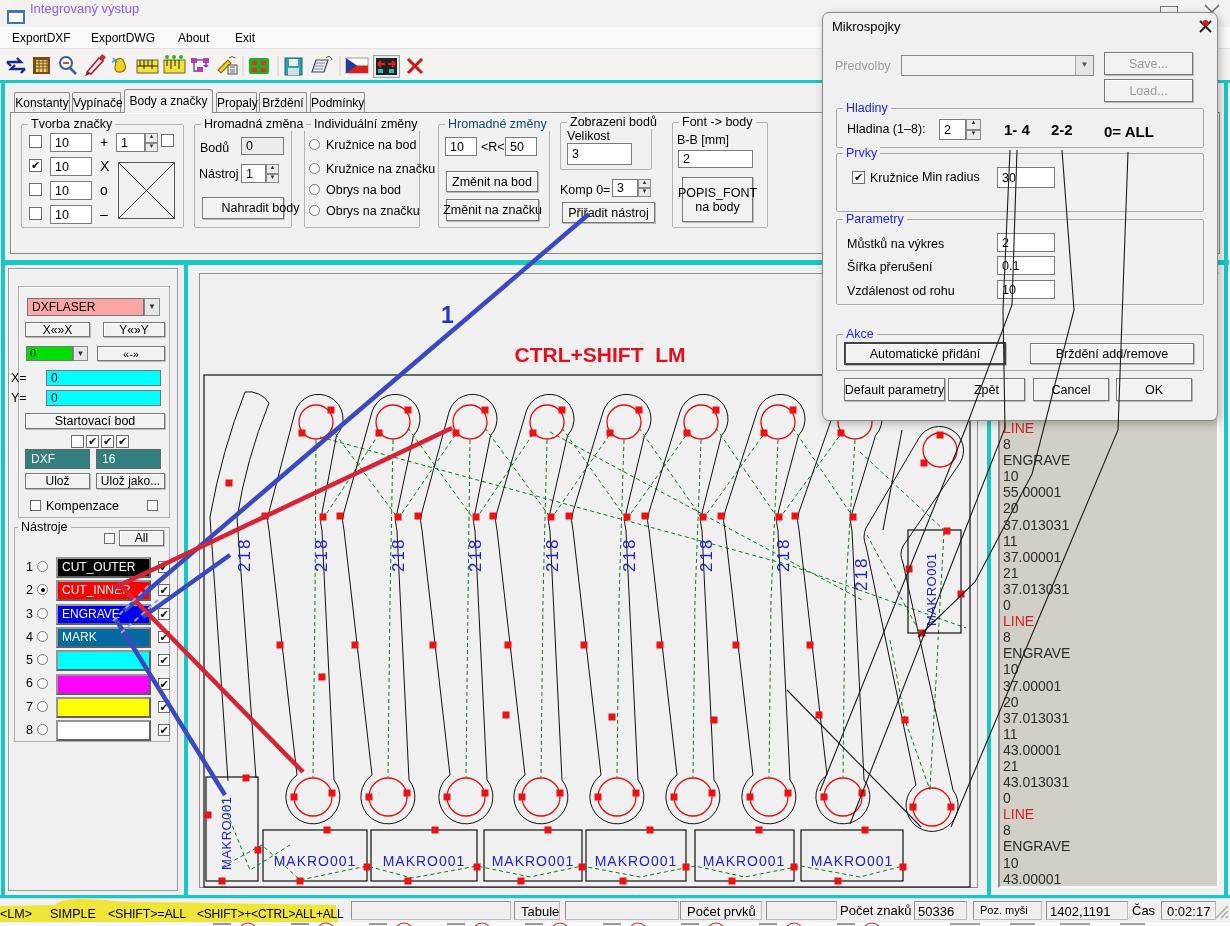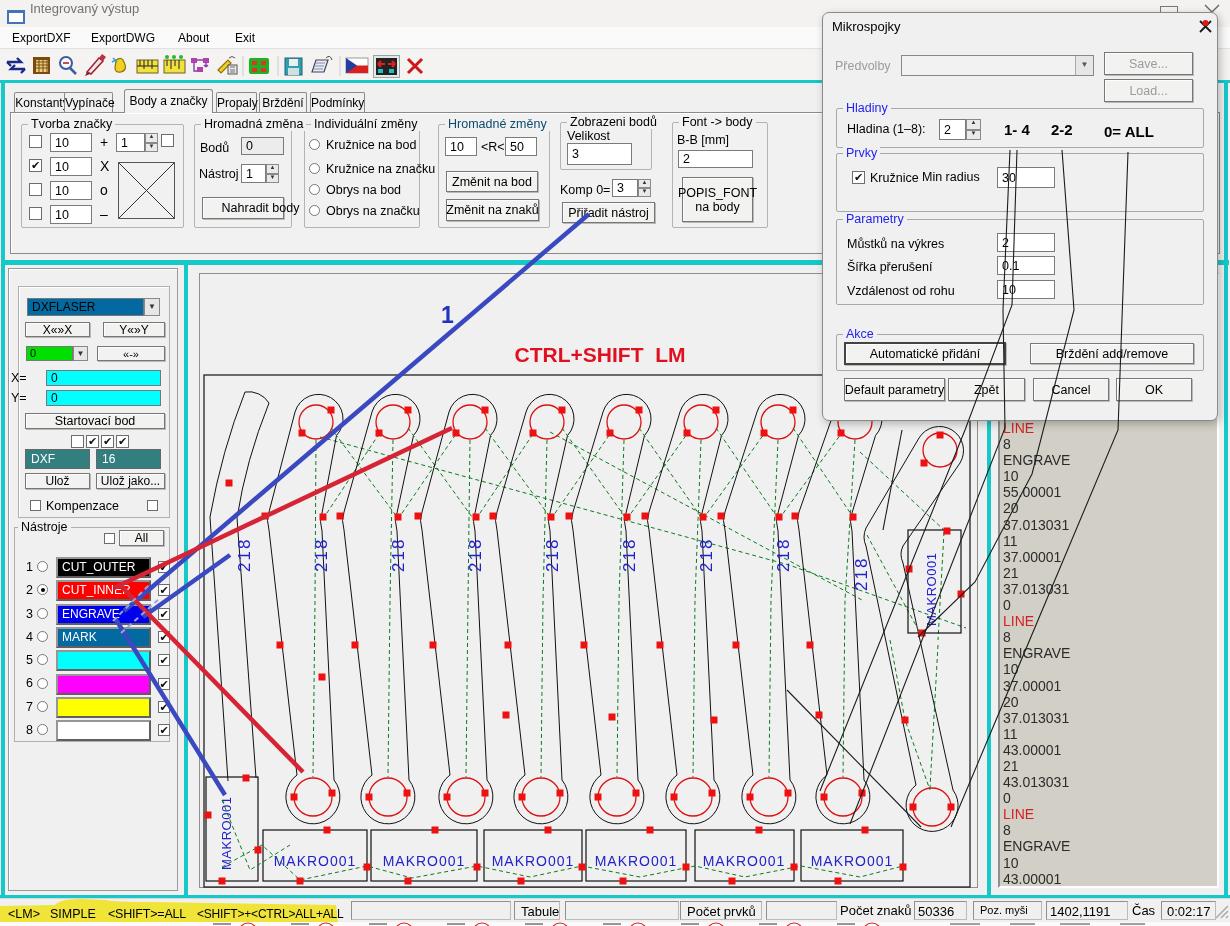--- a/index.html
+++ b/index.html
@@ -10,21 +10,21 @@
 .grplab{position:absolute;background:#f0f0f0;font-size:12.5px;padding:0 3px;white-space:nowrap;}
 .cb{position:absolute;width:13px;height:13px;background:#fff;border:1px solid #6d6d6d;font-size:11px;line-height:11px;text-align:center;color:#111;}
 .rad{position:absolute;width:11px;height:11px;background:#fff;border:1px solid #777;border-radius:50%;}
 .lab{position:absolute;font-size:12.5px;color:#000;white-space:nowrap;}
 .spin{position:absolute;display:flex;flex-direction:column;}
 .spin div{flex:1;background:#e9e9e9;border:1px solid #8a8a8a;font-size:6px;line-height:4px;color:#333;text-align:center;}
 </style></head><body>
 
 <div class="abs" style="left:0;top:0;width:1230px;height:27px;background:#f3f2f1;"></div>
 <div class="abs" style="left:7px;top:10px;width:18px;height:14px;border:2px solid #4374b8;background:#fff;border-top-width:3px;"></div>
-<div class="abs lab" style="left:30px;top:1px;font-size:13px;color:#737373;">Integrovaný výstup</div>
+<div class="abs lab" style="left:30px;top:1px;font-size:13px;color:#8b5cf6;">Integrovaný výstup</div>
 <div class="abs" style="left:1160px;top:6px;width:18px;height:6px;border:1px solid #777;border-bottom:none;background:#f3f2f1;"></div>
 <svg class="abs" style="left:1203px;top:4px;" width="20" height="8">
     <path d="M2 1 L9 8 M16 1 L9 8" stroke="#666" stroke-width="1.4" fill="none"></path>
   </svg>
 <div class="abs" style="left:0;top:27px;width:1230px;height:22px;background:#fafafa;border-bottom:1px solid #e2e2e2;"></div>
 <div class="abs lab" style="left:12px;top:31px;font-size:12px;">ExportDXF</div>
 <div class="abs lab" style="left:91px;top:31px;font-size:12px;">ExportDWG</div>
 <div class="abs lab" style="left:178px;top:31px;font-size:12px;">About</div>
 <div class="abs lab" style="left:235px;top:31px;font-size:12px;">Exit</div>
 <div class="abs" style="left:0;top:50px;width:1230px;height:30px;background:#f4f3f1;"></div>
@@ -81,21 +81,21 @@
     <rect x="389" y="17" width="5" height="4" fill="#20c0c0"></rect>
     <path d="M408 7 L422 21 M422 7 L408 21" stroke="#cc1818" stroke-width="3"></path>
   </svg>
 <div class="abs" style="left:0;top:80px;width:1230px;height:3px;background:#16c8c8;"></div>
 <div class="abs" style="left:1px;top:83px;width:4px;height:812px;background:#16c8c8;"></div>
 <div class="abs" style="left:1224px;top:83px;width:4px;height:812px;background:#16c8c8;"></div>
 <div class="abs" style="left:0;top:895px;width:1230px;height:3px;background:#16c8c8;"></div>
 <div class="abs" style="left:1px;top:260px;width:1228px;height:5px;background:#16c8c8;"></div>
 <div class="abs" style="left:8px;top:88px;width:1214px;height:168px;background:#f0f0f0;"></div>
 <div class="abs" style="left:14px;top:92px;width:56px;height:21px;background:#f0f0f0;border:1px solid #8a8a8a;border-bottom:none;border-radius:2px 2px 0 0;font-size:12px;text-align:center;line-height:20px;">Konstanty</div>
-<div class="abs" style="left:64px;top:92px;width:49px;height:21px;background:#f0f0f0;border:1px solid #8a8a8a;border-bottom:none;border-radius:2px 2px 0 0;font-size:12px;text-align:center;line-height:20px;">Vypínače</div>
+<div class="abs" style="left:72px;top:92px;width:49px;height:21px;background:#f0f0f0;border:1px solid #8a8a8a;border-bottom:none;border-radius:2px 2px 0 0;font-size:12px;text-align:center;line-height:20px;">Vypínače</div>
 <div class="abs" style="left:124px;top:89px;width:89px;height:24px;background:#f2f2f2;border:1px solid #8a8a8a;border-bottom:none;border-radius:3px 3px 0 0;font-size:12px;text-align:center;line-height:22px;z-index:3;">Body a značky</div>
 <div class="abs" style="left:216px;top:92px;width:41px;height:21px;background:#f0f0f0;border:1px solid #8a8a8a;border-bottom:none;border-radius:2px 2px 0 0;font-size:12px;text-align:center;line-height:20px;">Propaly</div>
 <div class="abs" style="left:259px;top:92px;width:48px;height:21px;background:#f0f0f0;border:1px solid #8a8a8a;border-bottom:none;border-radius:2px 2px 0 0;font-size:12px;text-align:center;line-height:20px;">Brždění</div>
 <div class="abs" style="left:310px;top:92px;width:55px;height:21px;background:#f0f0f0;border:1px solid #8a8a8a;border-bottom:none;border-radius:2px 2px 0 0;font-size:12px;text-align:center;line-height:20px;">Podmínky</div>
 <div class="abs" style="left:10px;top:112px;width:1210px;height:142px;background:#f1f1f1;border:1px solid #8a8a8a;box-shadow:inset 1px 1px 0 #fff;z-index:1;"></div>
 <div class="grp" style="left:21px;top:124px;width:163px;height:104px;z-index:2;"></div>
 <div class="grplab" style="left:28px;top:117px;color:#000;z-index:3;background:#f1f1f1;">Tvorba značky</div>
 <div class="cb" style="left:29px;top:135px;z-index:4;"></div>
 <div class="fld" style="left:50px;top:133px;width:42px;height:19px;z-index:4;">10</div>
 <div class="cb" style="left:29px;top:159px;z-index:4;">✔</div>
@@ -138,40 +138,40 @@
 <div class="rad" style="left:309px;top:184px;z-index:4;"></div>
 <div class="lab" style="left:326px;top:183px;z-index:4;">Obrys na bod</div>
 <div class="rad" style="left:309px;top:205px;z-index:4;"></div>
 <div class="lab" style="left:326px;top:204px;z-index:4;">Obrys na značku</div>
 <div class="grp" style="left:438px;top:124px;width:112px;height:104px;z-index:2;"></div>
 <div class="grplab" style="left:445px;top:117px;color:#0c4a6e;z-index:3;background:#f1f1f1;">Hromadné změny</div>
 <div class="fld" style="left:445px;top:137px;width:32px;height:19px;z-index:4;">10</div>
 <div class="lab" style="left:481px;top:140px;z-index:4;">&lt;R&lt;</div>
 <div class="fld" style="left:505px;top:137px;width:32px;height:19px;z-index:4;">50</div>
 <div class="btn" style="left:446px;top:171px;width:92px;height:21px;z-index:4;">Změnit na bod</div>
-<div class="btn" style="left:446px;top:199px;width:93px;height:22px;z-index:4;">Změnit na znaků</div>
+<div class="btn" style="left:446px;top:199px;width:93px;height:22px;z-index:4;">Změnit na značku</div>
 <div class="grp" style="left:560px;top:122px;width:92px;height:48px;z-index:2;"></div>
 <div class="grplab" style="left:567px;top:115px;color:#000;z-index:3;background:#f1f1f1;">Zobrazeni bodů</div>
 <div class="lab" style="left:567px;top:129px;z-index:4;">Velikost</div>
 <div class="fld" style="left:567px;top:143px;width:65px;height:22px;z-index:4;">3</div>
 <div class="lab" style="left:560px;top:183px;z-index:4;">Komp 0=</div>
 <div class="fld" style="left:612px;top:179px;width:26px;height:18px;z-index:4;">3</div>
 <div class="spin" style="left:638px;top:179px;width:13px;height:18px;z-index:4;">
     <div>▲</div>
     <div>▼</div>
   </div>
 <div class="btn" style="left:562px;top:202px;width:93px;height:21px;z-index:4;">Přiřadit nástroj</div>
 <div class="grp" style="left:672px;top:122px;width:96px;height:106px;z-index:2;"></div>
 <div class="grplab" style="left:679px;top:115px;color:#000;z-index:3;background:#f1f1f1;">Font -&gt; body</div>
 <div class="lab" style="left:677px;top:133px;z-index:4;">B-B [mm]</div>
 <div class="fld" style="left:678px;top:150px;width:75px;height:18px;z-index:4;">2</div>
 <div class="btn" style="left:682px;top:177px;width:71px;height:45px;z-index:4;">POPIS_FONT<br>na body</div>
 <div class="abs" style="left:8px;top:268px;width:170px;height:623px;background:#f0f0f0;border:1px solid #9a9a9a;box-shadow:inset 1px 1px 0 #fff;"></div>
 <div class="abs" style="left:18px;top:286px;width:152px;height:232px;border:1px solid #b0b0b0;box-shadow:inset 1px 1px 0 #fff;"></div>
-<div class="abs" style="left:27px;top:298px;width:117px;height:18px;background:#0369a1;border:1px solid #777;font-size:12px;line-height:17px;padding-left:4px;">DXFLASER</div>
+<div class="abs" style="left:27px;top:298px;width:117px;height:18px;background:#fca5a5;border:1px solid #777;font-size:12px;line-height:17px;padding-left:4px;">DXFLASER</div>
 <div class="abs" style="left:144px;top:298px;width:16px;height:18px;background:#e6e6e6;border:1px solid #888;font-size:8px;text-align:center;line-height:16px;color:#333;">▼</div>
 <div class="btn" style="left:25px;top:322px;width:65px;height:15px;font-size:12px;">X«»X</div>
 <div class="btn" style="left:103px;top:322px;width:62px;height:15px;font-size:12px;">Y«»Y</div>
 <div class="abs" style="left:26px;top:346px;width:47px;height:15px;background:#00e000;border:1px solid #777;font-size:11px;line-height:13px;padding-left:3px;">0</div>
 <div class="abs" style="left:73px;top:346px;width:15px;height:15px;background:#e6e6e6;border:1px solid #888;font-size:8px;text-align:center;line-height:13px;color:#333;">▼</div>
 <div class="btn" style="left:97px;top:346px;width:68px;height:15px;font-size:11px;">«-»</div>
 <div class="lab" style="left:11px;top:371px;">X=</div>
 <div class="abs" style="left:46px;top:370px;width:115px;height:16px;background:#00ffff;border:1px solid #777;font-size:12px;line-height:14px;padding-left:4px;">0</div>
 <div class="lab" style="left:11px;top:391px;">Y=</div>
 <div class="abs" style="left:46px;top:390px;width:115px;height:16px;background:#00ffff;border:1px solid #777;font-size:12px;line-height:14px;padding-left:4px;">0</div>
@@ -259,21 +259,21 @@
     <div style="color:#d42222;">LINE</div>
     <div style="">8</div>
     <div style="">ENGRAVE</div>
     <div style="">10</div>
     <div style="">43.00001</div>
   </div>
 <div class="abs" style="left:0;top:898px;width:1230px;height:24px;background:#f0f0f0;border-top:1px solid #d8d8d8;"></div>
 <svg class="abs" style="left:0;top:897px;" width="400" height="26" viewBox="0 0 400 26">
     <path d="M0 9 L55 8 Q60 2 80 2 L105 3 Q115 5 150 5 L336 8 L338 25 L0 25 Z" fill="#efe437"></path>
   </svg>
-<div class="abs lab" style="left:8px;top:907px;font-size:12.5px;">&lt;LM&gt;</div>
+<div class="abs lab" style="left:0;top:907px;font-size:12.5px;">&lt;LM&gt;</div>
 <div class="abs lab" style="left:50px;top:907px;font-size:12.5px;">SIMPLE</div>
 <div class="abs lab" style="left:108px;top:907px;font-size:12.5px;letter-spacing:-0.2px;">&lt;SHIFT&gt;=ALL</div>
 <div class="abs lab" style="left:197px;top:907px;font-size:12px;letter-spacing:-0.2px;">&lt;SHIFT&gt;+&lt;CTRL&gt;ALL+ALL</div>
 <div class="abs" style="left:351px;top:901px;width:160px;height:19px;border:1px solid #bbb;border-top-color:#909090;border-left-color:#909090;background:#f0f0f0;"></div>
 <div class="abs" style="left:514px;top:901px;width:46px;height:19px;border:1px solid #bbb;border-top-color:#909090;border-left-color:#909090;background:#f0f0f0;">
     <div style="position:absolute;left:6px;top:2px;font-size:13px;white-space:nowrap;">Tabule</div>
   </div>
 <div class="abs" style="left:565px;top:901px;width:114px;height:19px;border:1px solid #bbb;border-top-color:#909090;border-left-color:#909090;background:#f0f0f0;"></div>
 <div class="abs" style="left:680px;top:901px;width:82px;height:19px;border:1px solid #bbb;border-top-color:#909090;border-left-color:#909090;background:#f0f0f0;">
     <div style="position:absolute;left:6px;top:2px;font-size:13px;white-space:nowrap;">Počet prvků</div>

